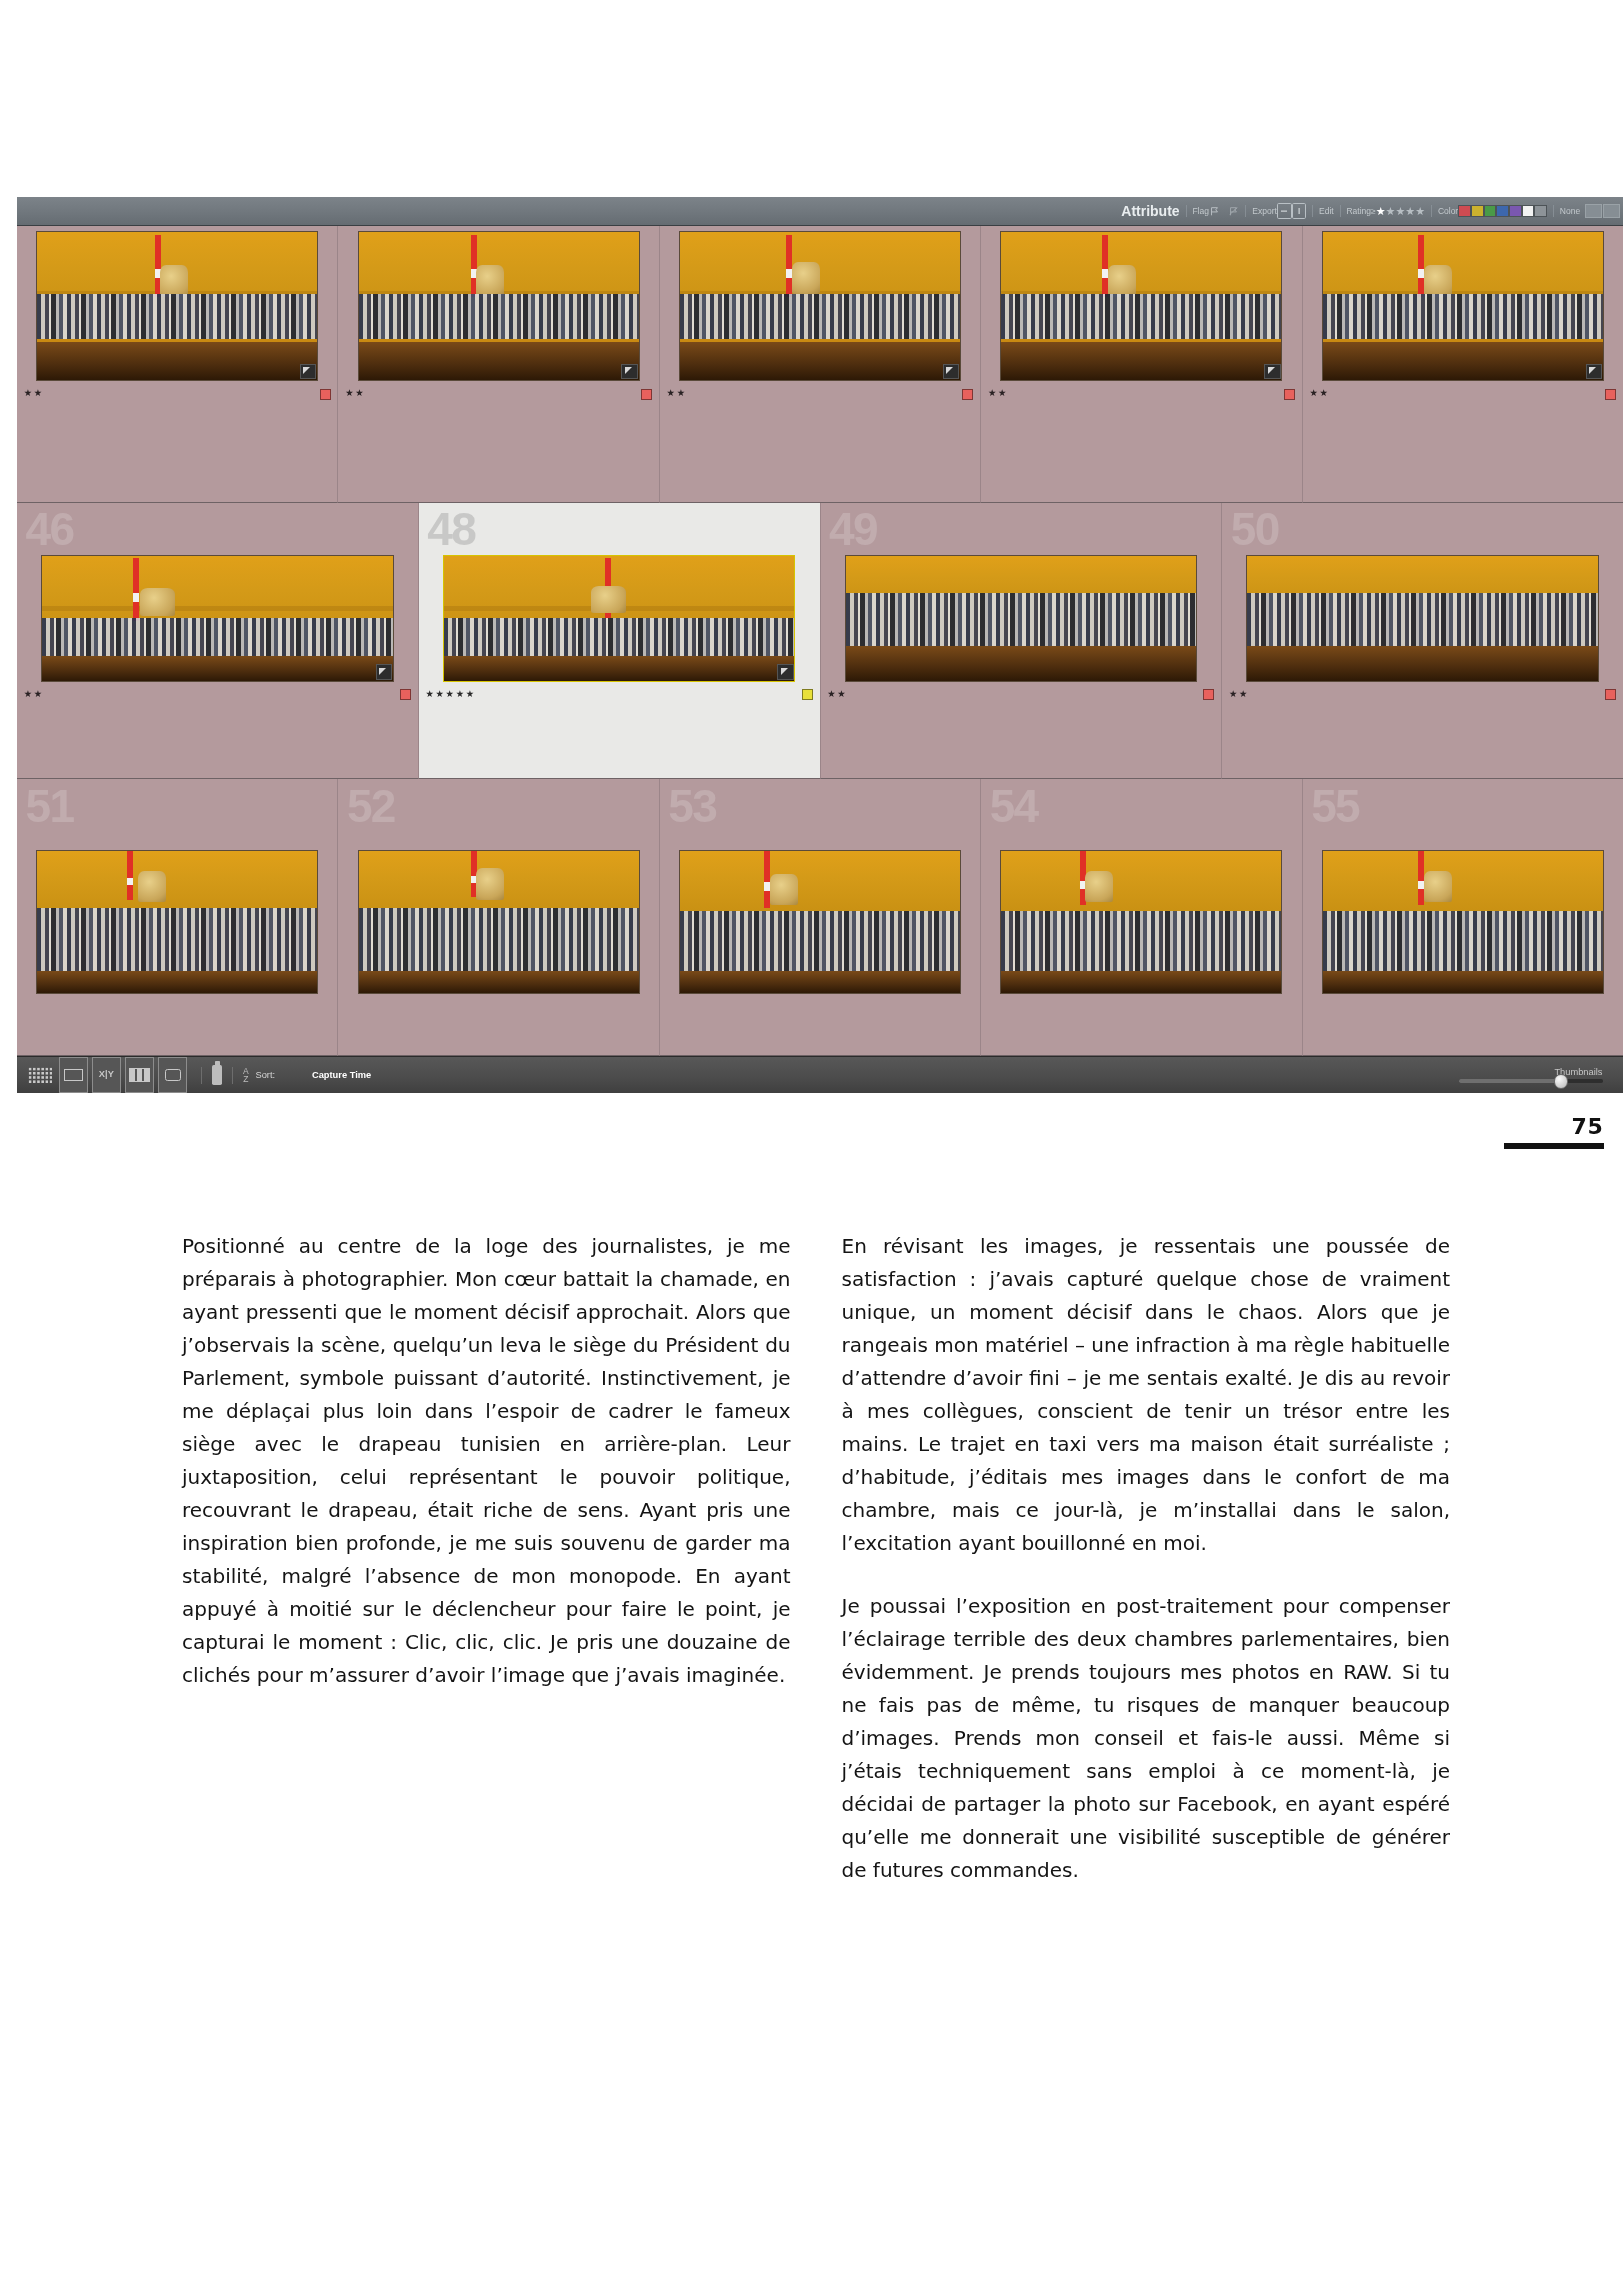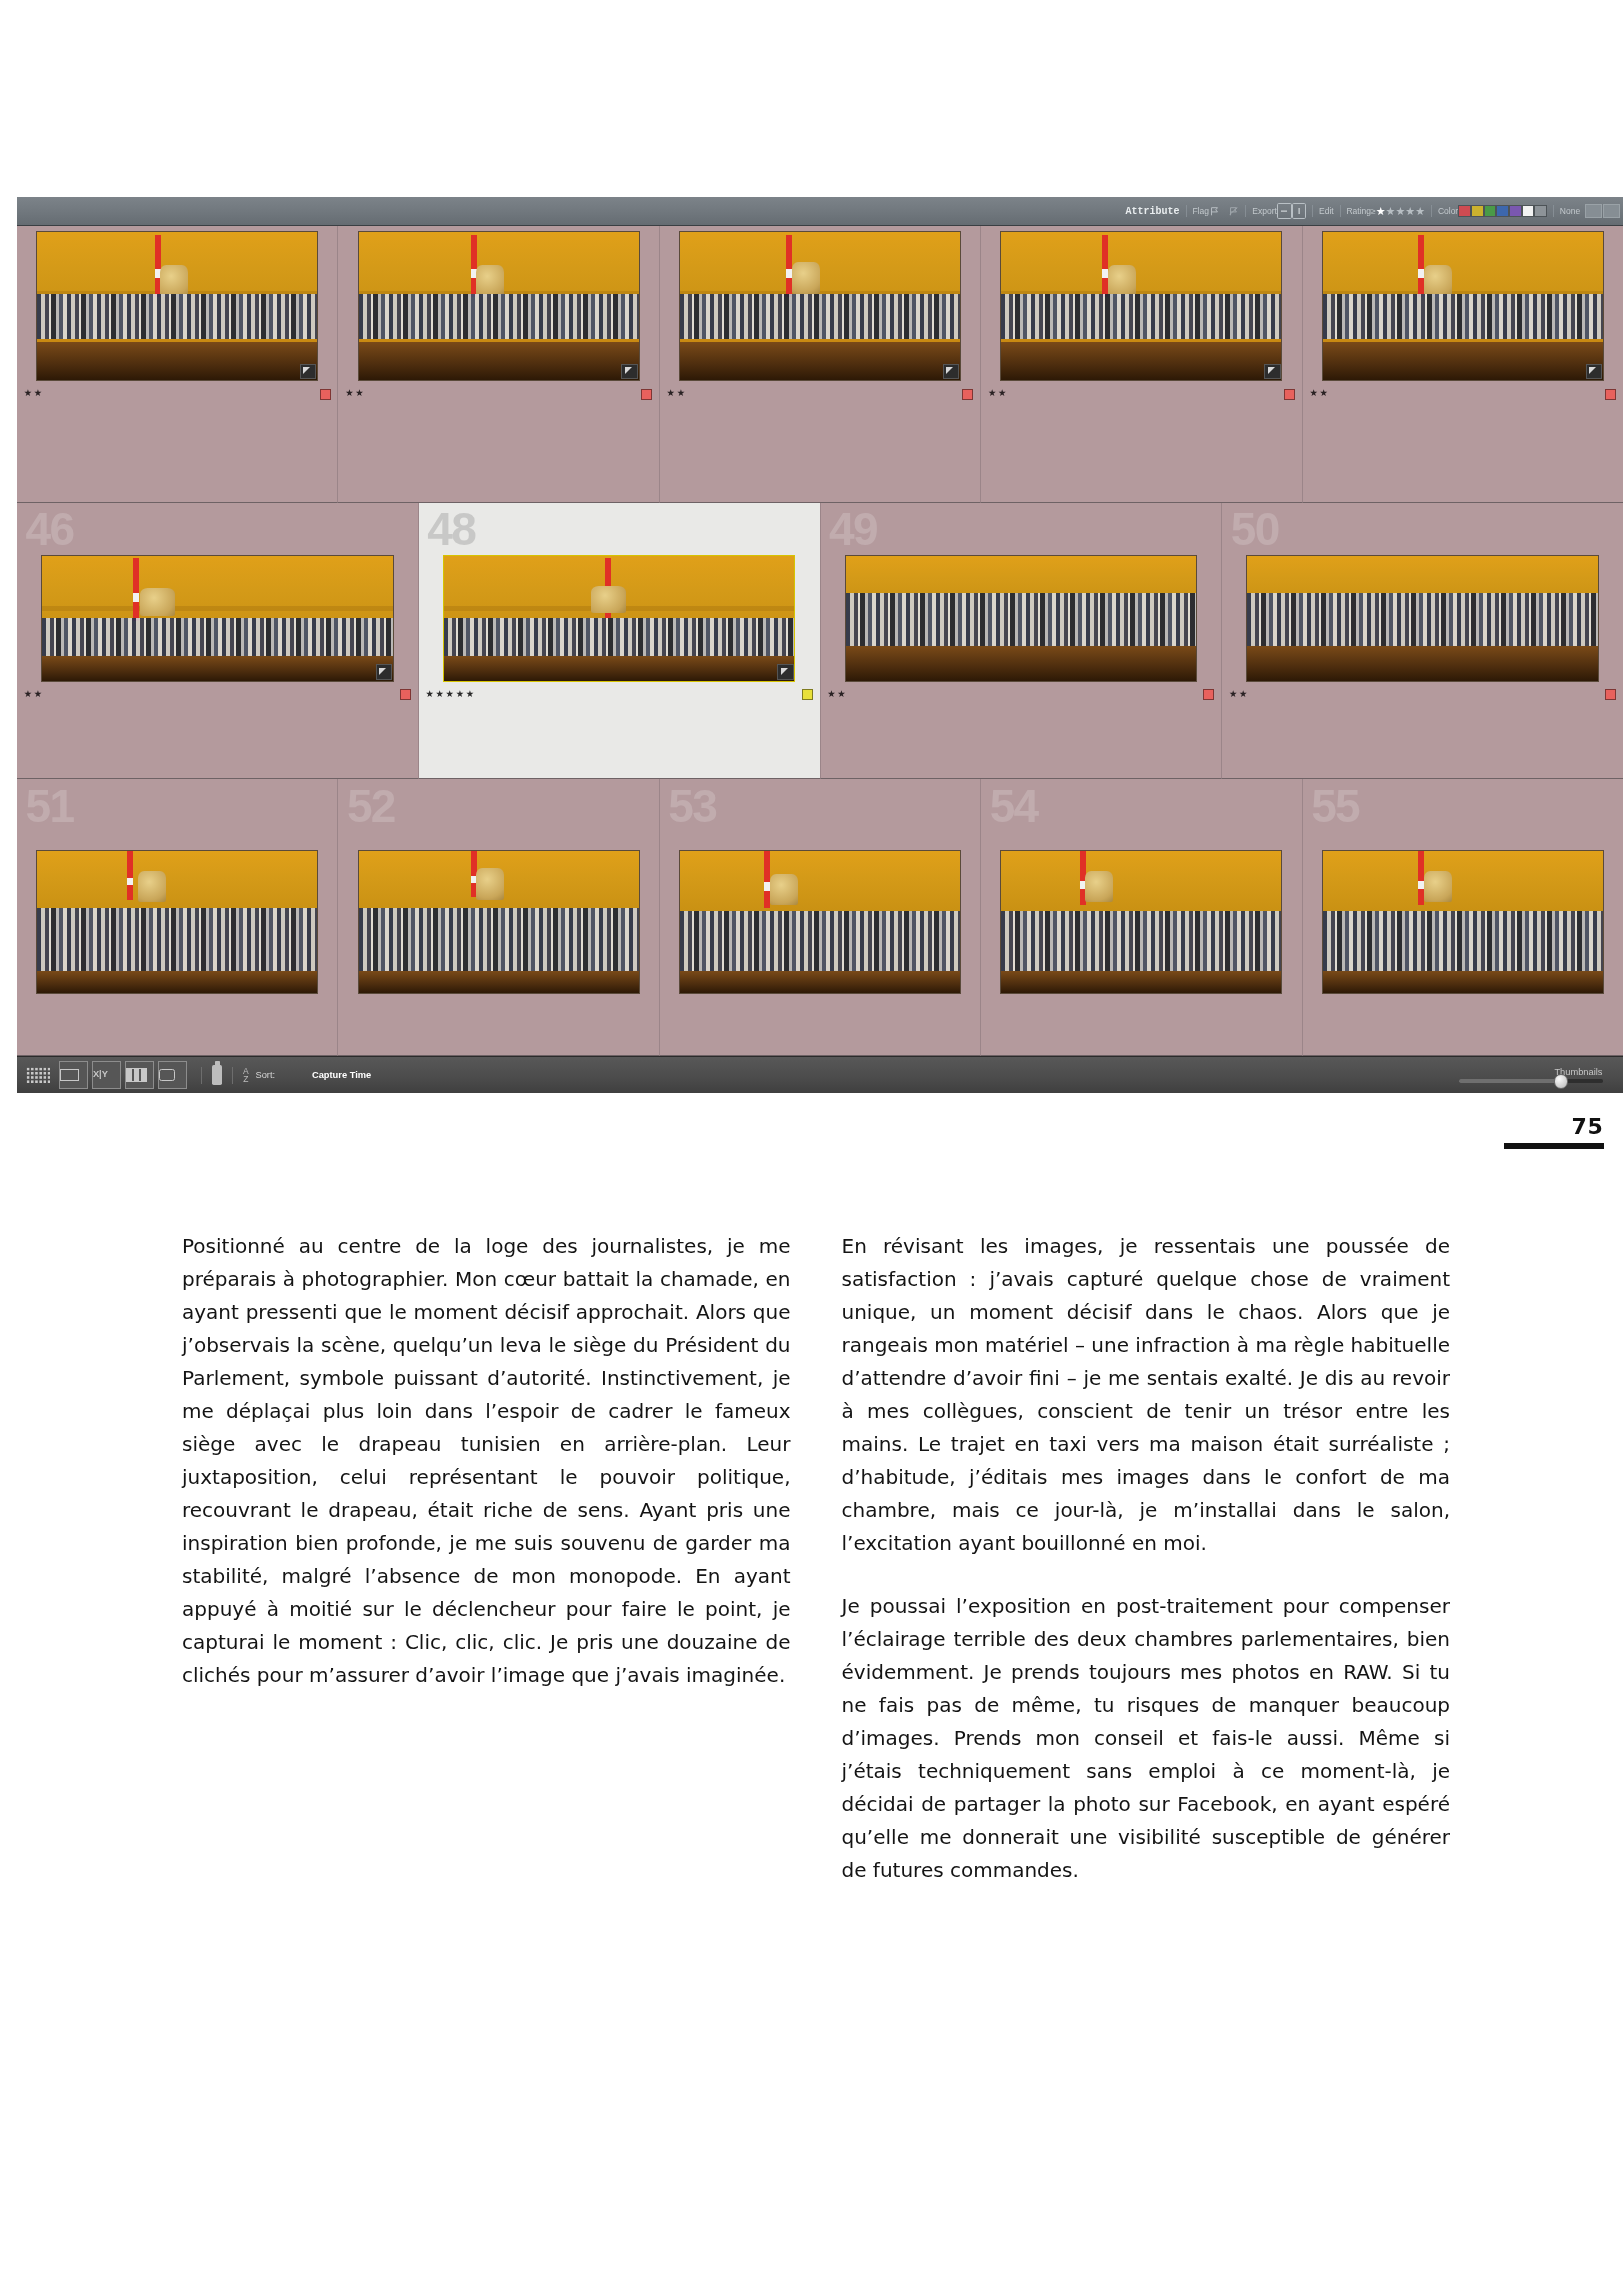--- a/index.html
+++ b/index.html
@@ -22,21 +22,21 @@
 
   
   #filter-bar{
     position:absolute;left:0;top:0;width:100%;height:29px;
     background:linear-gradient(180deg,#7c8389 0%,#70777d 55%,#656c72 100%);
     display:flex;align-items:center;justify-content:flex-end;
     padding-right:3.4px;box-sizing:border-box;
     border-bottom:0.8px solid #3a3f43;
   }
   .fb-sep{width:0.8px;height:12.7px;background:#8e969c;margin:0 6px;opacity:.75;}
-  .fb-label{font-size:10px;color:#e9edef;font-weight:700;font-family:Liberation Mono, monospace;}
+  .fb-label{font-size:14px;color:#e9edef;font-weight:700;}
   .fb-dim{font-size:8.5px;color:#c3c9cd;font-weight:400;}
   .fb-flag{display:inline-block;width:11px;height:11px;position:relative;opacity:.8;}
   .fb-flag svg{display:block;}
   .fb-exp{width:12.7px;height:14.4px;border:0.8px solid #b9c0c5;border-radius:1.7px;position:relative;}
   .fb-exp:after{content:"";position:absolute;left:50%;top:50%;transform:translate(-50%,-50%);
     width:6px;height:0.8px;background:#e3e8ea;}
   .fb-exp.v:after{width:0.8px;height:6px;}
   .star{font-size:11px;line-height:1;color:#b7bec3;}
   .star.on{color:#ffffff;}
   .swatch{width:12.7px;height:12.7px;border:0.8px solid #4d5357;box-sizing:border-box;}
@@ -105,23 +105,23 @@
     background:radial-gradient(circle at 40% 35%,#e8d08a,#c9a659 70%,#a9873f);}
 
   
   #toolbar{
     position:absolute;left:0;right:0;bottom:0;height:37px;
     background:linear-gradient(180deg,#585858 0%,#4b4b4b 60%,#3f3f3f 100%);
     display:flex;align-items:center;padding:0 8.5px;box-sizing:border-box;
     border-top:0.8px solid #2b2b2b;
   }
   .tb-btn{
-    width:29px;height:28px;border:0.8px solid #8d8d8d;margin-right:4.2px;
+    width:29px;height:36px;border:0.8px solid #8d8d8d;margin-right:4.2px;
     background:#565656;position:relative;box-sizing:border-box;
-    display:flex;align-items:center;justify-content:flex-start;
+    display:flex;align-items:center;justify-content:center;
   }
   .tb-btn.first{border:none;background:transparent;}
   .tb-dots{
     width:24px;height:17px;
     background-image:radial-gradient(#c9c9c9 40%,transparent 41%);
     background-size:4.2px 4.2px;
   }
   .tb-ico{color:#c8c8c8;font-size:9.3px;line-height:1;font-weight:700;}
   .tb-sep{width:0.8px;height:17px;background:#6d6d6d;margin:0 10px;}
   .tb-sortglyph{color:#bdbdbd;font-size:8.5px;line-height:8.5px;text-align:center;}

